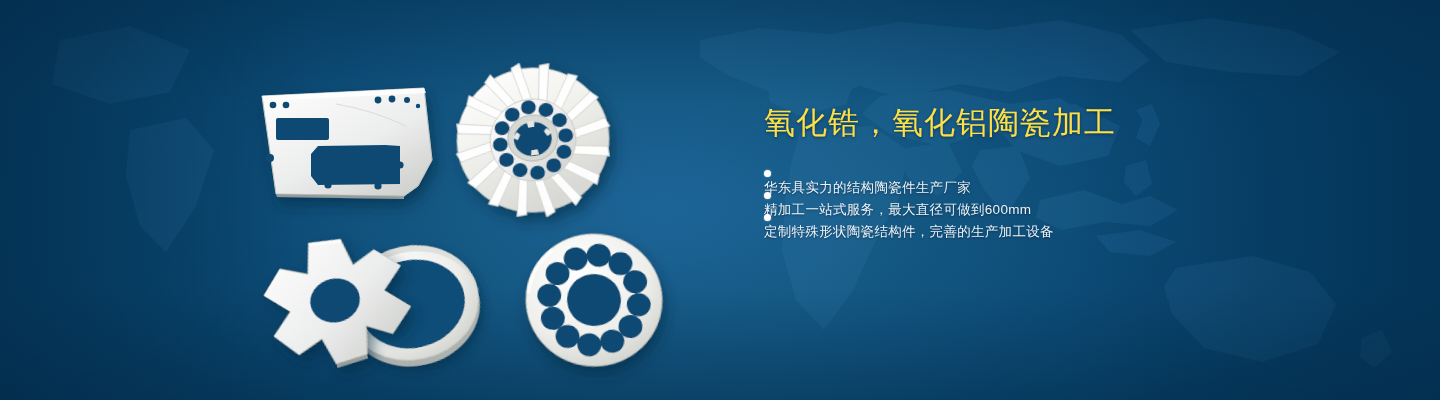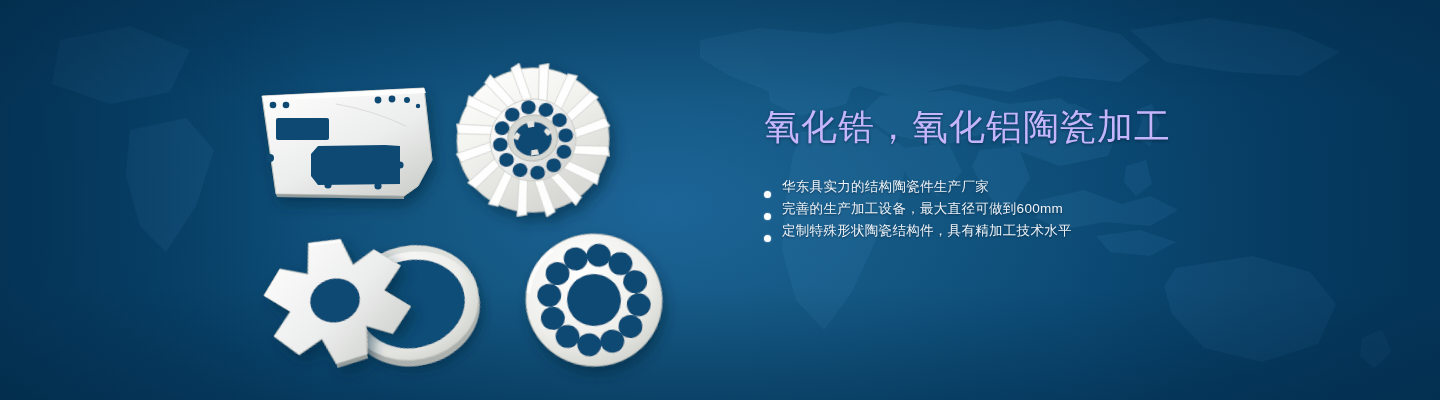--- a/index.html
+++ b/index.html
@@ -29,34 +29,35 @@
   }
   .bg-map { position:absolute; inset:0; opacity:0.30; }
 
   
   .text-col {
     position:absolute;
     left:764px; top:104px;
     width:640px;
   }
   .headline {
-    color:#c4b5fd;
-    font-size:36px;
+    color:#fde047;
+    font-size:31px;
     line-height:1.25;
     letter-spacing:1px;
     font-weight:400;
     text-shadow:0 1px 3px rgba(0,20,40,0.55);
     white-space:nowrap;
   }
   .bullets { margin-top:27px; }
   .bullet-row {
     display:flex;
-    align-items:flex-end;
+    align-items:flex-start;
     height:22px;
     margin-bottom:0px;
+    flex-direction:column;
   }
   .bullet-dot {
     width:7px; height:7px;
     border-radius:50%;
     background:#ffffff;
     flex:0 0 auto;
     margin-right:11px;
     box-shadow:0 0 2px rgba(255,255,255,0.5);
   }
   .bullet-text {
@@ -294,22 +295,22 @@
   <div class="text-col">
     <div class="headline">氧化锆，氧化铝陶瓷加工</div>
 
     <div class="bullets">
       <div class="bullet-row">
         <span class="bullet-dot"></span>
         <span class="bullet-text">华东具实力的结构陶瓷件生产厂家</span>
       </div>
       <div class="bullet-row">
         <span class="bullet-dot"></span>
-        <span class="bullet-text">完善的生产加工设备，最大直径可做到600mm</span>
+        <span class="bullet-text">精加工一站式服务，最大直径可做到600mm</span>
       </div>
       <div class="bullet-row">
         <span class="bullet-dot"></span>
-        <span class="bullet-text">定制特殊形状陶瓷结构件，具有精加工技术水平</span>
+        <span class="bullet-text">定制特殊形状陶瓷结构件，完善的生产加工设备</span>
       </div>
     </div>
   </div>
 
 </div>
 
 </body></html>

